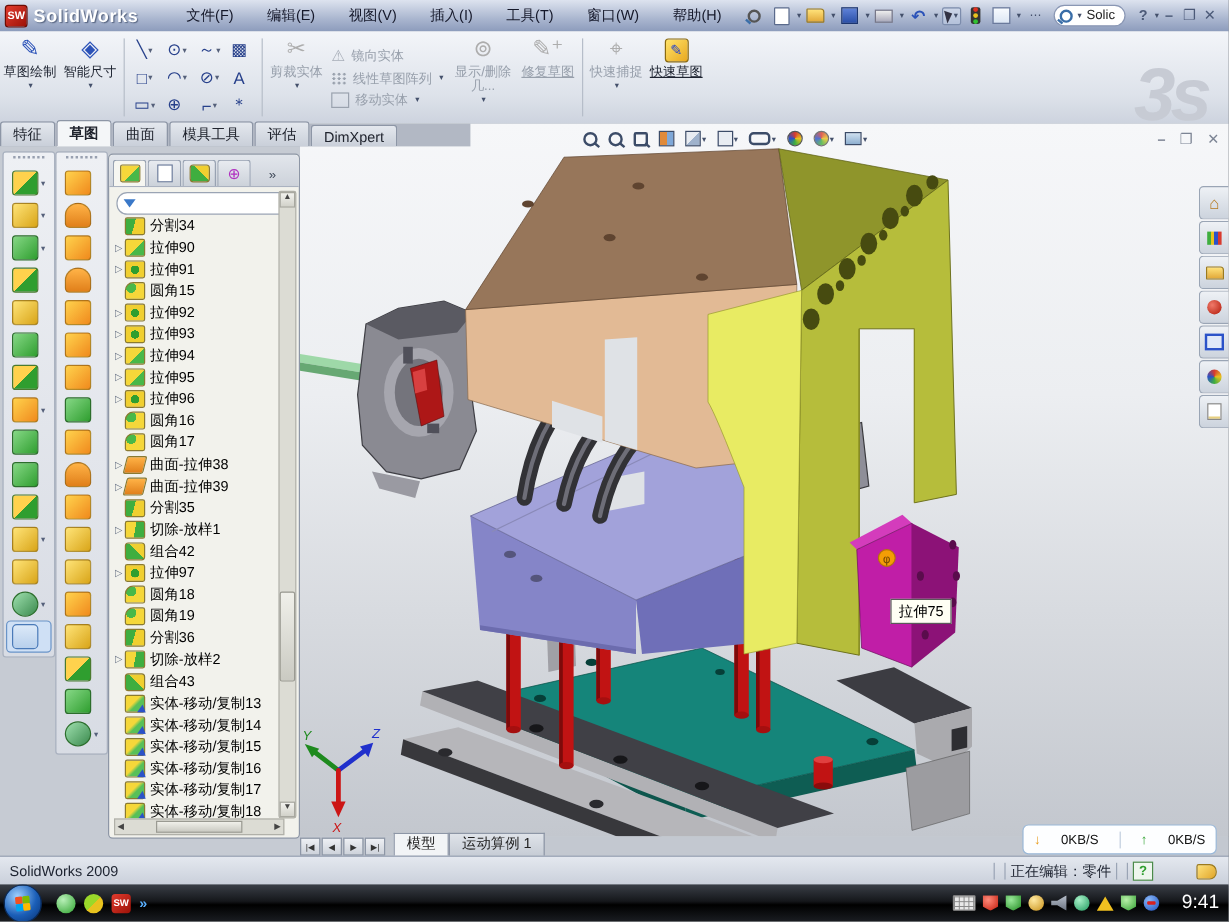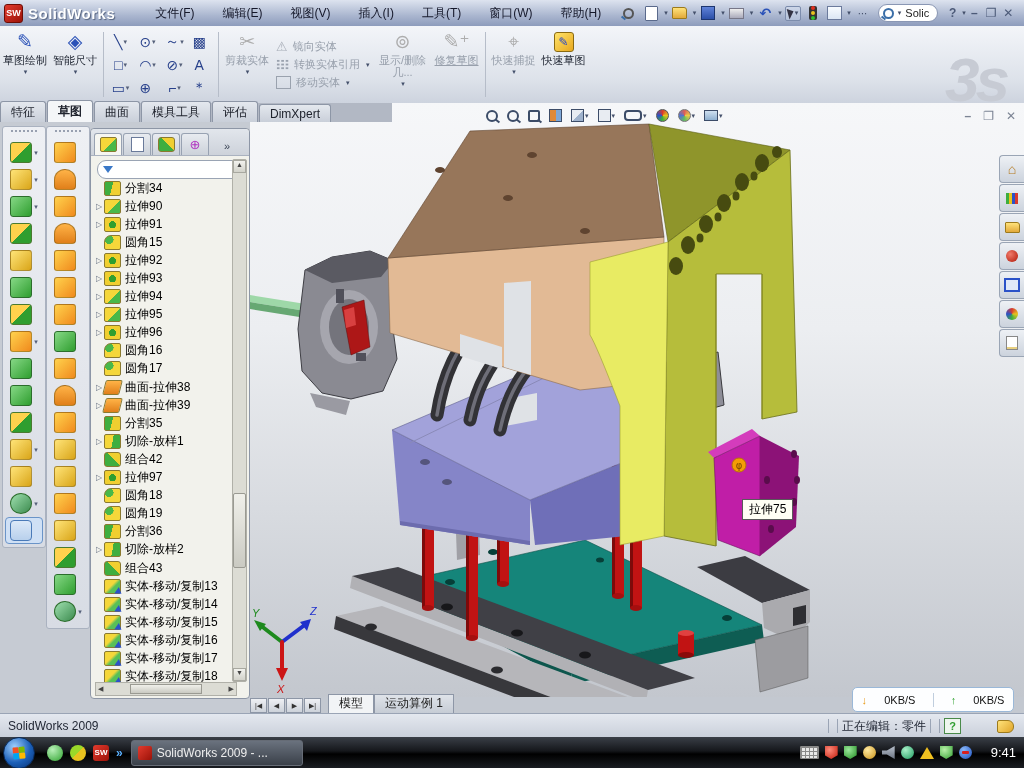--- a/index.html
+++ b/index.html
@@ -185,21 +185,21 @@
   .shield{clip-path:polygon(50% 100%,0 72%,0 0,100% 0,100% 72%);}
   .tri1{background:radial-gradient(circle at 35% 30%,#ff8a7a,#c01808);}
   .tri2{background:radial-gradient(circle at 35% 30%,#9ae89a,#1f8a1f);}
   .tri3{border-radius:50%;background:radial-gradient(circle at 35% 30%,#ffe9a0,#c89018);}
   .tri4{background:linear-gradient(#b8c0cc,#6a7280);clip-path:polygon(0 35%,40% 35%,100% 0,100% 100%,40% 65%,0 65%);}
   .tri5{border-radius:50%;background:radial-gradient(circle at 35% 30%,#a8f0c8,#1f9a5f);}
   .tri6{width:0;height:0;border-left:7px solid transparent;border-right:7px solid transparent;border-bottom:12px solid #f0c020;}
   .tri7{background:radial-gradient(circle at 35% 30%,#b8f0a8,#2f9e2f);}
   .tri8{border-radius:50%;background:radial-gradient(circle at 35% 30%,#8ab8f8,#1b4fc0);position:relative;}
   .tri8:after{content:"";position:absolute;left:3px;top:5px;width:7px;height:3px;background:#d82020;border-radius:1px;}
-  .clock{font-size:13px;color:#fff;margin-left:13px;}
+  .clock{font-size:16px;color:#fff;margin-left:13px;}
   .lefttoolwrap{z-index:4;}
 </style>
 </head>
 <body>
 
 <div id="screen">
 
   <div id="titlebar" class="abs">
     <div class="swcube">SW</div>
     <div class="logotext">SolidWorks</div>
@@ -346,21 +346,21 @@
       <span>剪裁实体</span>
       <span class="caret">▾</span>
     </div>
     <div class="stackcol">
       <div class="stackrow">
         <span class="warnico">⚠</span>
         <span>镜向实体</span>
       </div>
       <div class="stackrow">
         <span class="dots"></span>
-        <span>转换实体引用</span>
+        <span>线性草图阵列</span>
         <span class="caret">▾</span>
       </div>
       <div class="stackrow">
         <span class="dots" style="border:1px solid #9aa2ae;background-image:none;"></span>
         <span>移动实体</span>
         <span class="caret">▾</span>
       </div>
     </div>
     <div class="bigbtn disabled">
       <div class="bicon">⊚</div>
@@ -374,21 +374,21 @@
     <div class="vsep"></div>
     <div class="bigbtn disabled">
       <div class="bicon">⌖</div>
       <span style="max-width:44px;">快速捕捉</span>
       <span class="caret">▾</span>
     </div>
     <div class="bigbtn">
       <div class="bicon">
           <span class="qsico">✎</span>
         </div>
-      <span style="max-width:44px;">快速草图</span>
+      <span style="max-width:44px;text-decoration:underline;">快速草图</span>
     </div>
     <div id="watermark" class="abs">3s</div>
   </div>
 
   <div id="tabrow" class="abs">
 
   <div class="rtab" data-field="label">特征</div>
       <div class="rtab active" data-field="label">草图</div>
       <div class="rtab" data-field="label">曲面</div>
       <div class="rtab" data-field="label">模具工具</div>
@@ -1050,24 +1050,20 @@
       </div>
     </div>
     <div class="ql">
       <span class="qlico ql-msn"></span>
       <span class="qlico ql-360"></span>
       <span class="qlico ql-sw">SW</span>
       <span class="ql-chev">»</span>
     </div>
     <div style="display:flex;">
 
-        <div class="taskwin active">
-          <span class="twico tw-sw"></span>
-          <span class="twlabel" data-field="label">SolidWorks 2009 - ...</span>
-        </div>
 
       </div>
     <div id="tray">
       <span class="kbico"></span>
       <span class="tri shield tri1"></span>
       <span class="tri shield tri2"></span>
       <span class="tri tri3"></span>
       <span class="tri tri4"></span>
       <span class="tri tri5"></span>
       <span class="tri tri6"></span>

